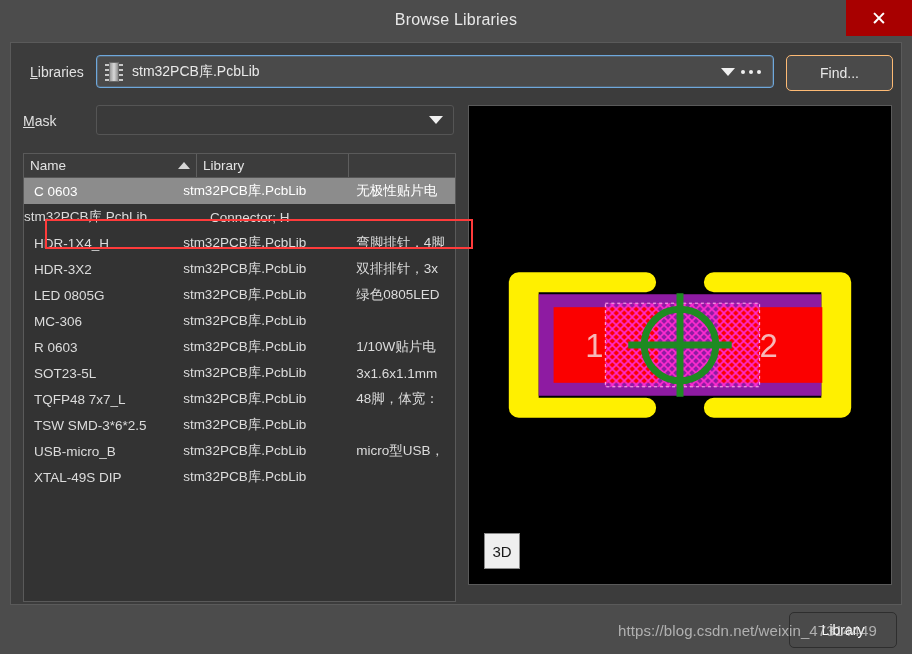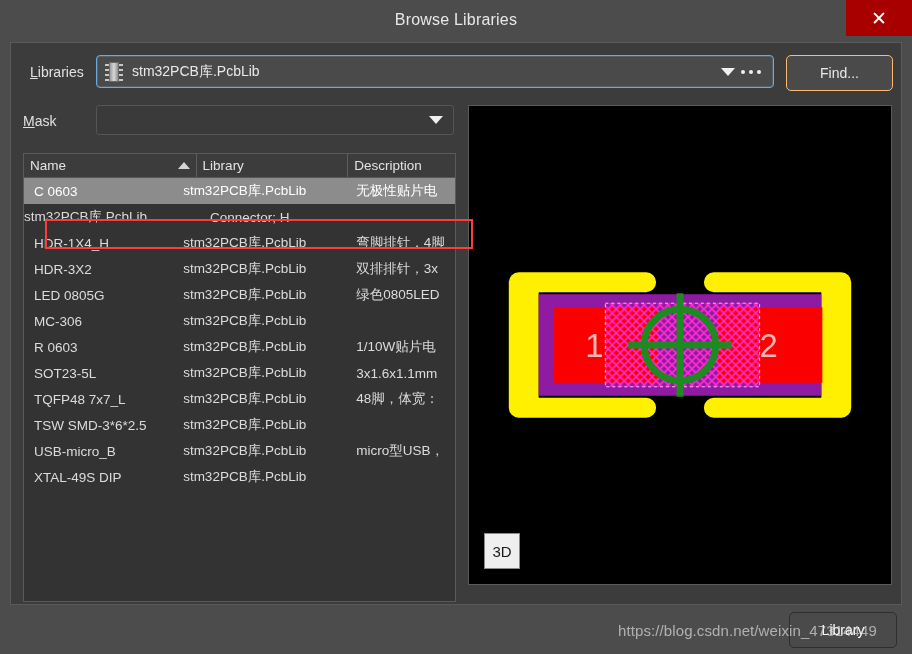--- a/index.html
+++ b/index.html
@@ -222,23 +222,20 @@
 
     <div class="listbox">
       <div class="list-header">
         <div class="hcell name">
           <span>Name</span>
           <span class="sort-arrow"></span>
         </div>
         <div class="hcell library">
           <span>Library</span>
         </div>
-        <div class="hcell desc">
-          <span>Description</span>
-        </div>
       </div>
       <div class="list-body" id="list-body">
           <div class="row selected">
             <div class="cell name">C 0603</div>
             <div class="cell library">stm32PCB库.PcbLib</div>
             <div class="cell desc">无极性贴片电</div>
           </div>
           <div class="row">
             <div class="cell library">stm32PCB库.PcbLib</div>
             <div class="cell desc">Connector; H</div>

